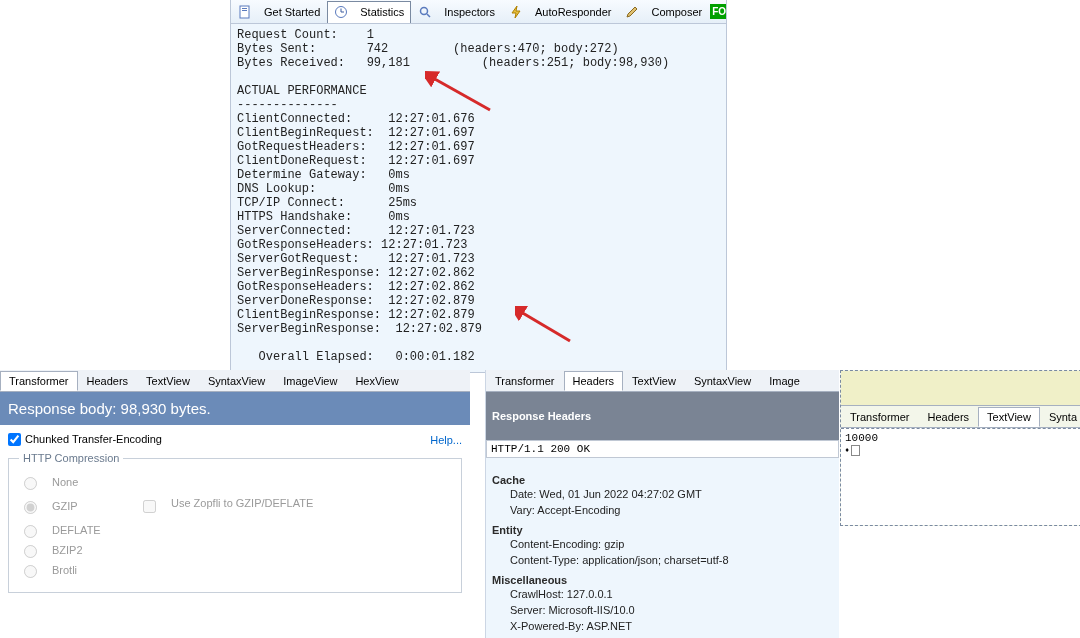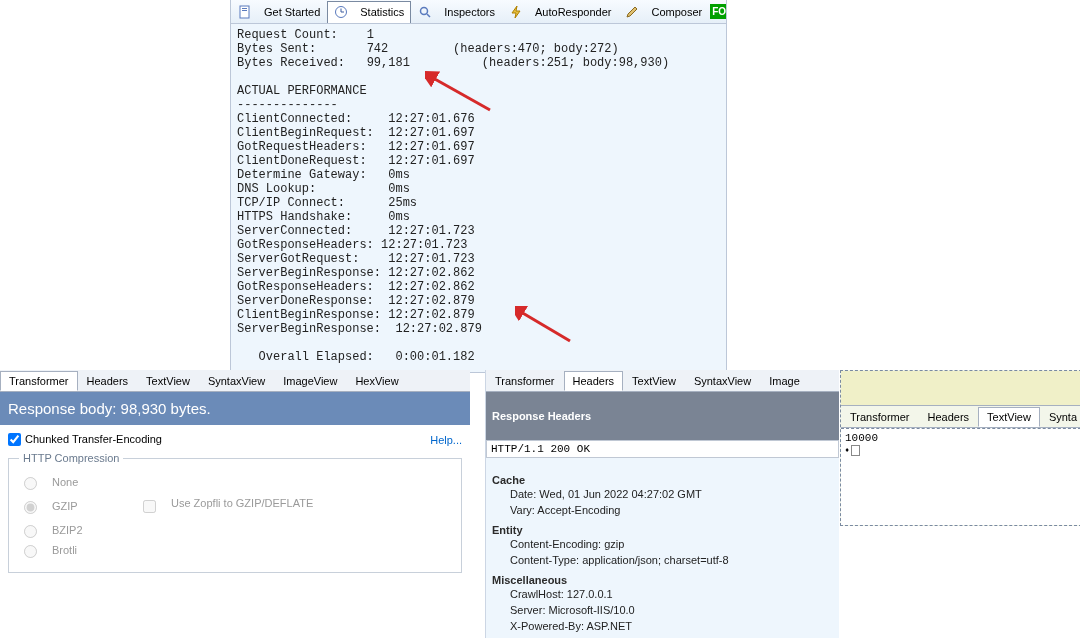--- a/index.html
+++ b/index.html
@@ -258,20 +258,24 @@
           <input type="radio" name="c" checked="" disabled="" style="">
           <span>GZIP</span>
         </div>
         <label class="zopfli-row" style="margin-left:0">
           <input type="checkbox" disabled="" style="">
           <span>Use Zopfli to GZIP/DEFLATE</span>
         </label>
       </div>
       <div class="radio-row disabled">
         <input type="radio" name="c" disabled="" style="">
+        <span>DEFLATE</span>
+      </div>
+      <div class="radio-row disabled">
+        <input type="radio" name="c" disabled="" style="">
         <span>BZIP2</span>
       </div>
       <div class="radio-row disabled">
         <input type="radio" name="c" disabled="" style="">
         <span>Brotli</span>
       </div>
     </fieldset>
   </div>
 </div>
 

